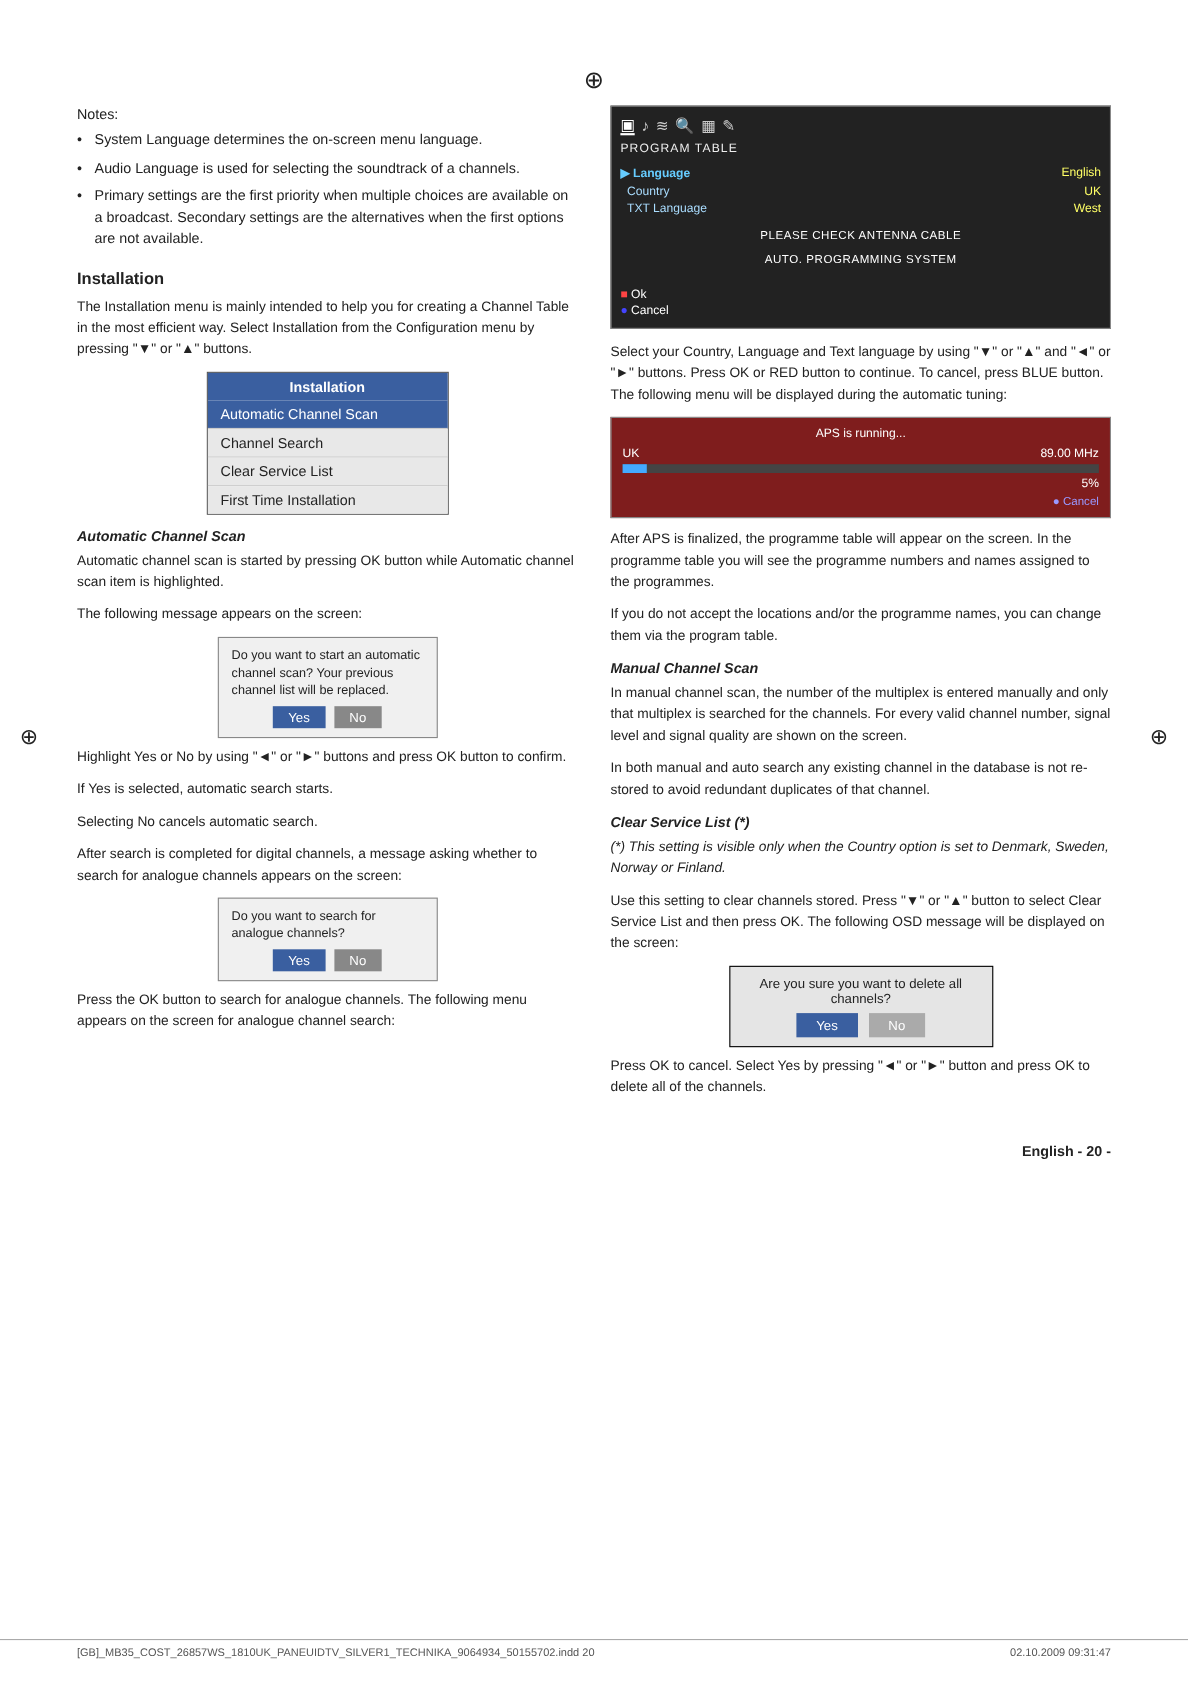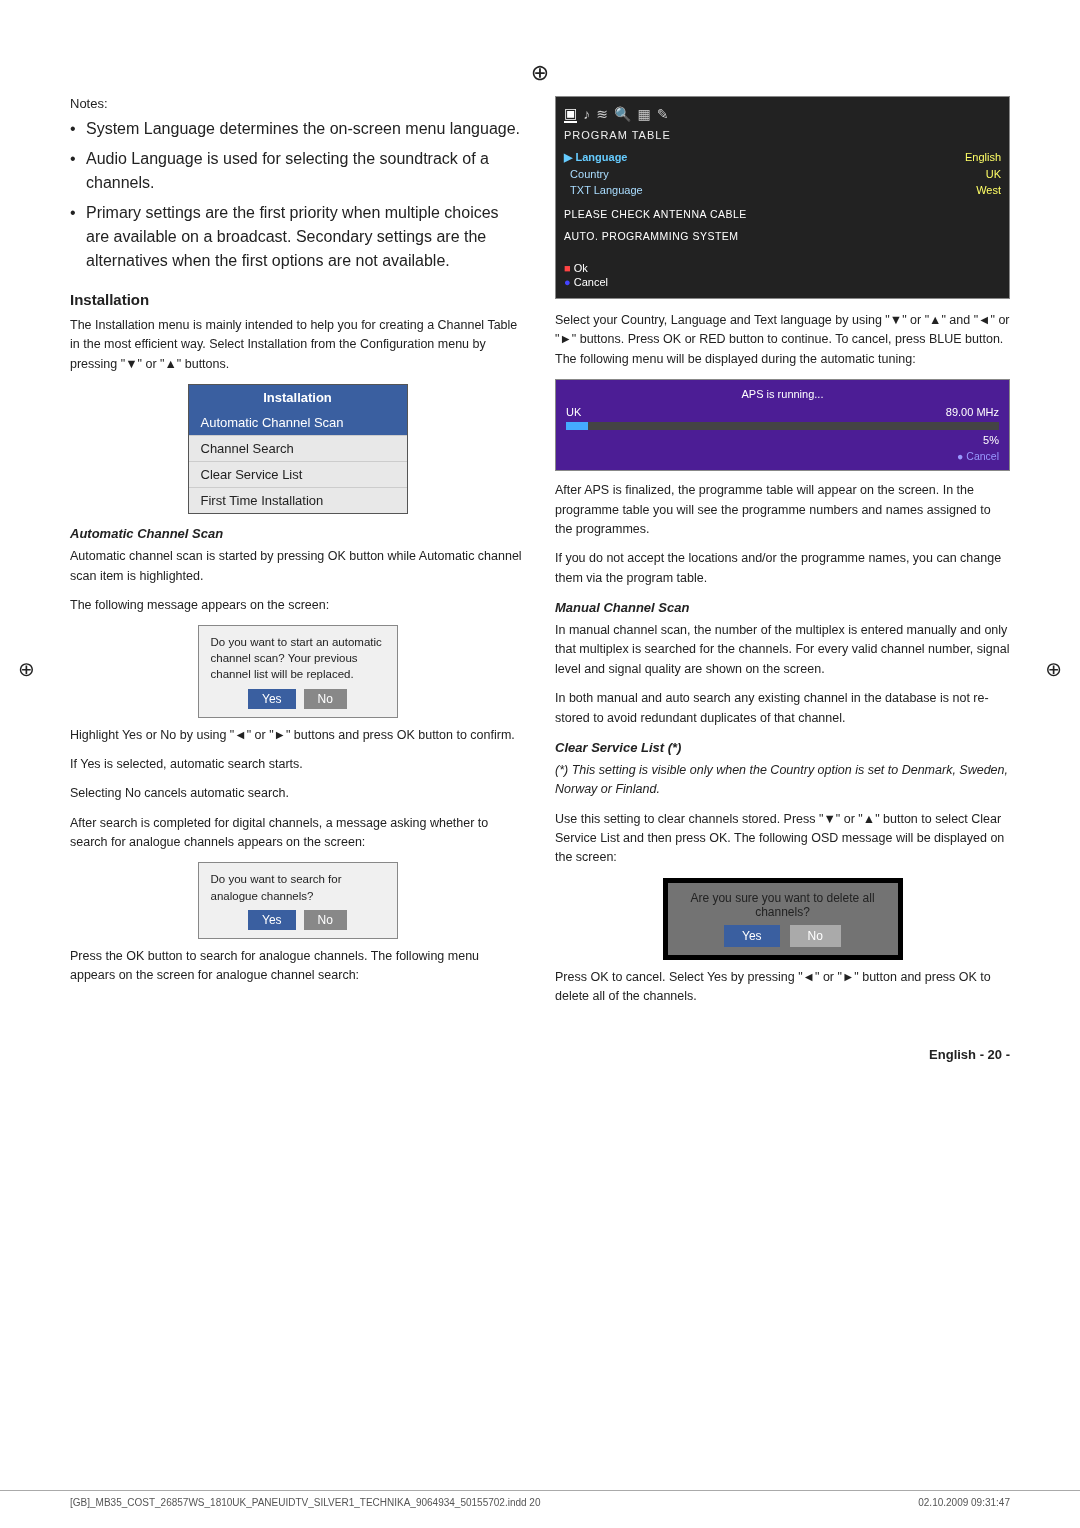--- a/index.html
+++ b/index.html
@@ -46,21 +46,21 @@
       margin-bottom: 6px;
     }
     .notes-list {
       list-style: none;
       padding-left: 0;
     }
     .notes-list li {
       padding-left: 16px;
       position: relative;
       margin-bottom: 6px;
-      font-size: 16px;
+      font-size: 13px;
       line-height: 1.5;
     }
     .notes-list li::before {
       content: "•";
       position: absolute;
       left: 0;
     }
     
     .section-heading {
       font-size: 15px;
@@ -179,39 +179,40 @@
       color: #adf;
     }
     .tv-row .label.active {
       color: #6cf;
       font-weight: bold;
     }
     .tv-row .value {
       color: #ffff66;
     }
     .tv-msg-center {
+      text-align: center;
       color: #fff;
       margin: 10px 0 4px;
       font-size: 10.5px;
       letter-spacing: 0.5px;
     }
     .tv-ok-cancel {
       margin-top: 20px;
     }
     .tv-ok-cancel div {
       font-size: 11px;
       margin-bottom: 2px;
     }
     .red-dot { color: #f44; }
     .blue-dot { color: #44f; }
 
     
     .aps-box {
       border: 1px solid #888;
-      background: #4c1d95;
+      background: #7f1d1d;
       color: #fff;
       padding: 8px 10px;
       font-size: 11px;
       width: 100%;
       margin-bottom: 10px;
     }
     .aps-row {
       display: flex;
       justify-content: space-between;
       margin-bottom: 4px;
@@ -229,22 +230,22 @@
     }
     .aps-cancel {
       text-align: right;
       color: #99f;
       font-size: 10.5px;
       margin-top: 3px;
     }
 
     
     .clear-box {
-      border: 5px solid #000000;
-      background: #737373;
+      border: 1px solid #000000;
+      background: #e5e5e5;
       padding: 8px 12px;
       font-size: 12px;
       width: 240px;
       margin: 8px auto;
       text-align: center;
     }
     .clear-box-btns {
       display: flex;
       gap: 10px;
       margin-top: 6px;

